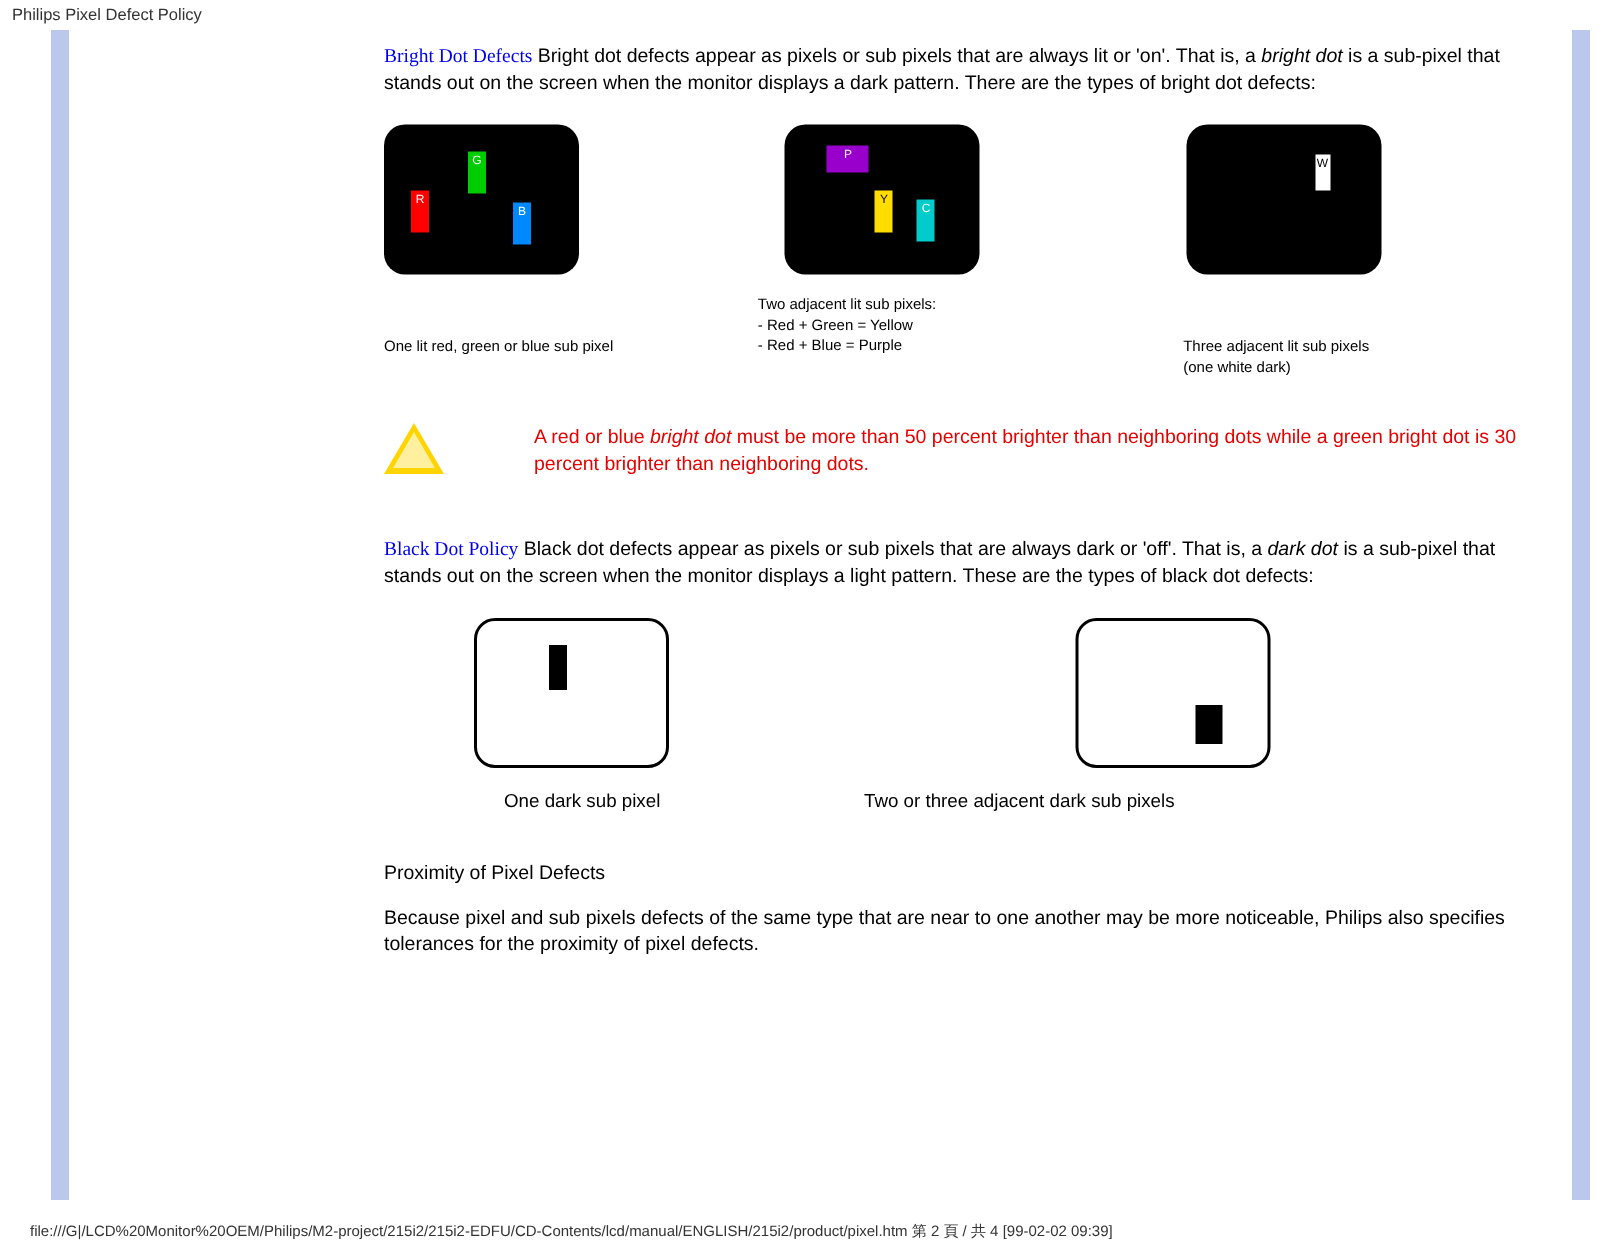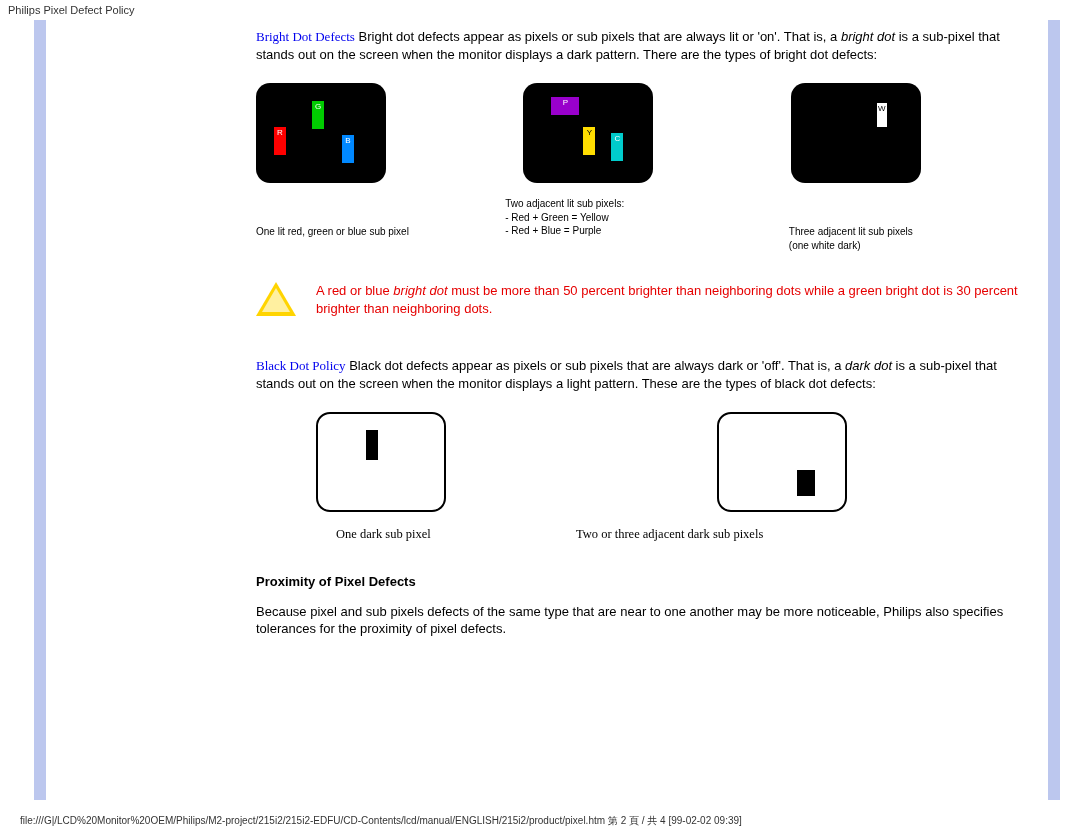--- a/index.html
+++ b/index.html
@@ -26,21 +26,21 @@
     flex: 0 0 12px;
   }
   .content {
     flex: 1;
     padding: 8px 30px 20px 210px;
     line-height: 1.35;
     min-height: 780px;
     box-sizing: border-box;
   }
   .blue { color: #0000ee; font-family: Liberation Serif, serif; }
-  .red { color: #e60000; }
+  .red { color: #e60000; margin-left: 40px; }
   .para { margin: 0 0 14px 0; }
   .tri-row {
     display: flex;
     gap: 40px;
     margin: 20px 0 14px 0;
   }
   .tri-cell { flex: 1; }
   .screen {
     width: 130px;
     height: 100px;
@@ -97,24 +97,23 @@
   .black-row {
     display: flex;
     gap: 100px;
     margin: 20px 0 14px 60px;
   }
   .black-cap {
     display: flex;
     gap: 60px;
     margin: 10px 0 30px 80px;
     font-size: 12.5px;
-    font-family: Liberation Serif, serif;
   }
   .black-cap > div:first-child { width: 180px; }
-  h4 { font-size: 13px; font-weight: bold; margin: 14px 0 12px 0; }
+  h4 { font-size: 13px; font-weight: normal; margin: 14px 0 12px 0; }
   .footer {
     font-size: 10px;
     color: #333;
     padding: 4px 20px 10px 20px;
   }
 </style>
 </head>
 <body>
 
 <div class="header-title">Philips Pixel Defect Policy</div>

